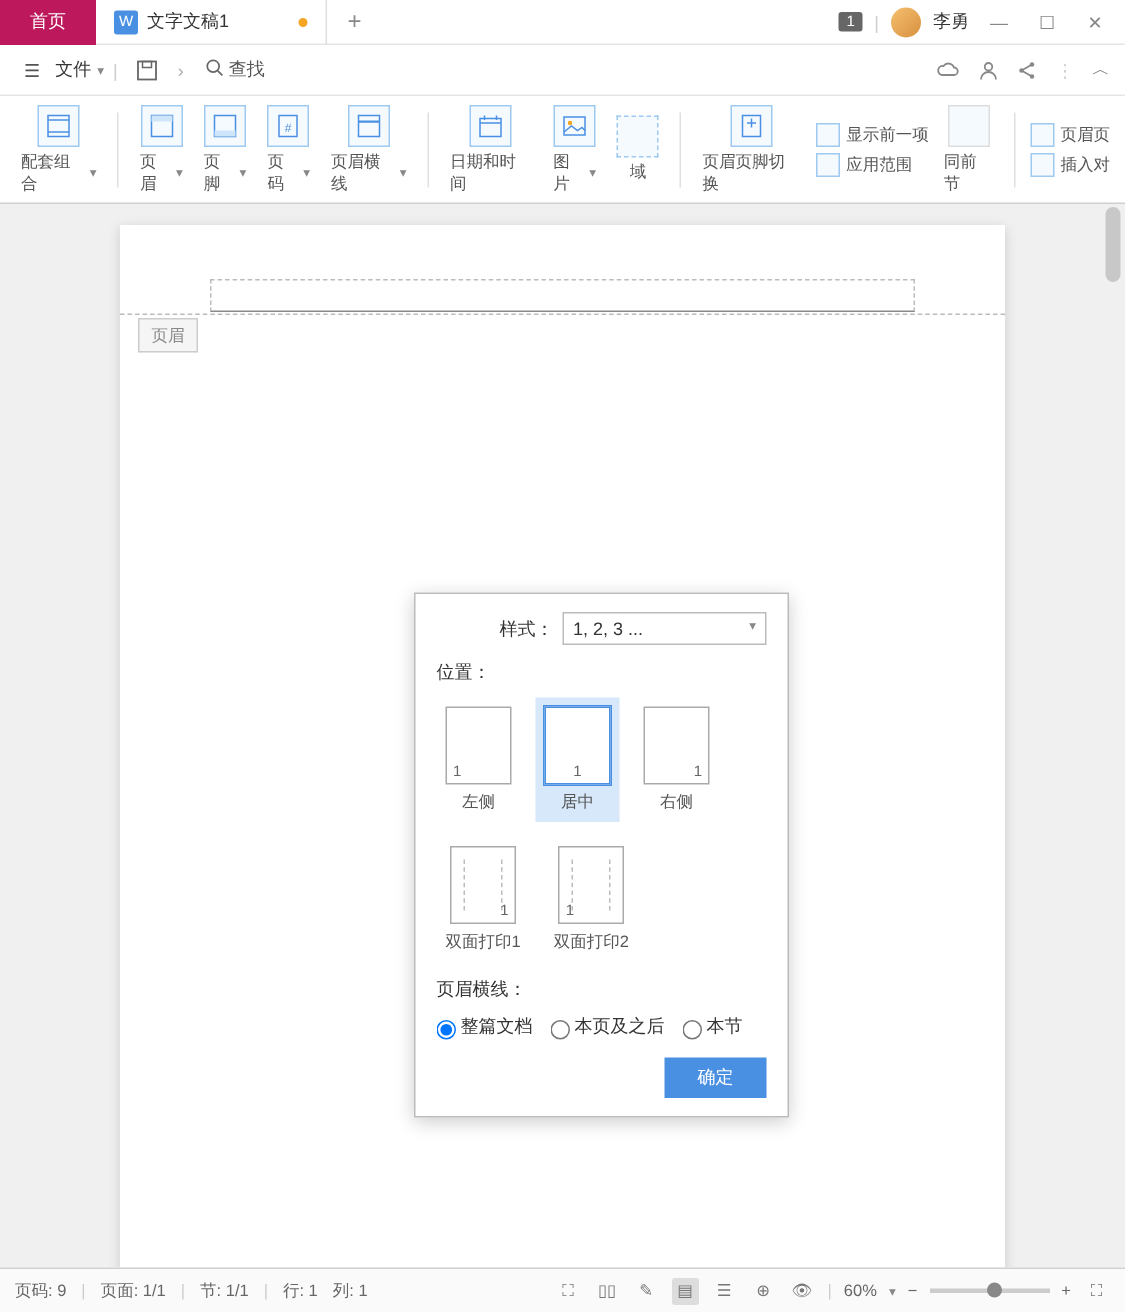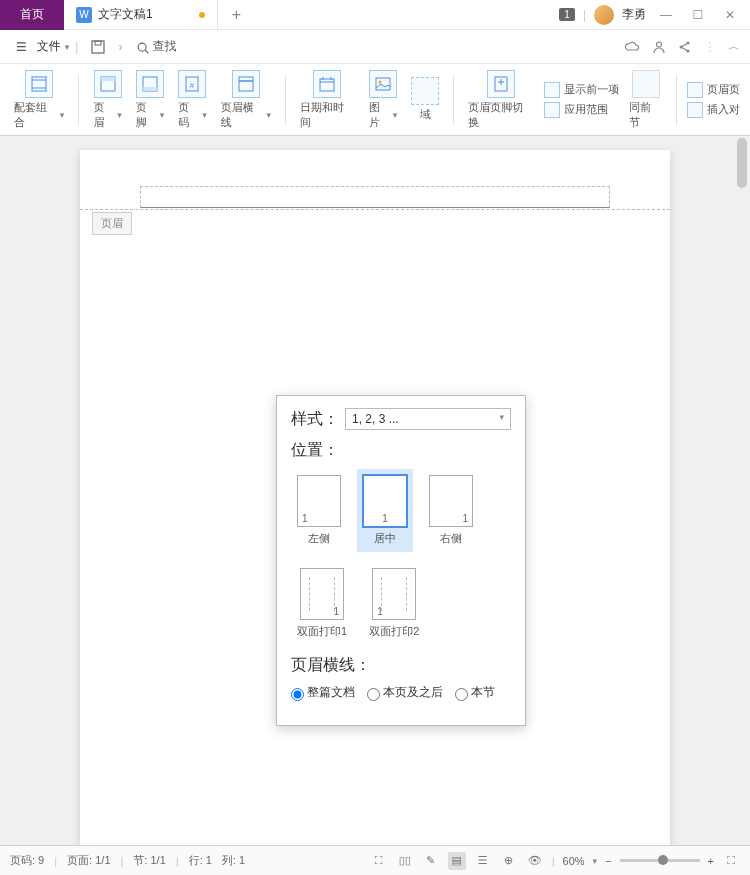--- a/index.html
+++ b/index.html
@@ -1,53 +1,53 @@
 <!DOCTYPE html>
 <html><head>
 <meta charset="utf-8">
 <style>
 * { box-sizing: border-box; margin: 0; padding: 0; }
 body { font-family: "Microsoft YaHei", Arial, sans-serif; font-size: 12px; color: #333; background: #fff; width: 750px; height: 875px; overflow: hidden; position: relative; }
 .titlebar { height: 30px; background: #fff; display: flex; align-items: center; border-bottom: 1px solid #e5e5e5; }
-.tab-home { background: #701a75; color: #fff; padding: 6px 20px; height: 30px; display: flex; align-items: center; }
+.tab-home { background: #be185d; color: #fff; padding: 6px 20px; height: 30px; display: flex; align-items: center; }
 .tab-doc { display: flex; align-items: center; padding: 0 12px; height: 30px; border-right: 1px solid #e0e0e0; gap: 6px; }
 .tab-doc-icon { width: 16px; height: 16px; background: #4a90e2; color: #fff; display: flex; align-items: center; justify-content: center; font-size: 10px; border-radius: 2px; }
 .tab-unsaved { width: 6px; height: 6px; background: #f5a623; border-radius: 50%; margin-left: 40px; }
 .tab-add { padding: 0 14px; color: #888; font-size: 16px; }
 .titlebar-right { margin-left: auto; display: flex; align-items: center; gap: 8px; padding-right: 8px; }
 .window-btn { width: 24px; height: 24px; display: flex; align-items: center; justify-content: center; color: #888; }
 .badge { background: #666; color: #fff; font-size: 10px; padding: 1px 5px; border-radius: 2px; }
 .avatar { width: 20px; height: 20px; border-radius: 50%; background: linear-gradient(135deg,#f5c06e,#d89040); }
 .menubar { height: 34px; display: flex; align-items: center; padding: 0 10px; gap: 4px; border-bottom: 1px solid #e5e5e5; }
 .menu-icon { padding: 4px 6px; color: #555; }
 .menu-sep { color: #ccc; margin: 0 2px; }
 .menu-items { display: flex; }
 .menu-item { padding: 4px 1px; color: #555; white-space: nowrap; font-size: 12px; }
 .menu-item.active { background: #4a90e2; color: #fff; padding: 4px 6px; }
-.menu-search { display: flex; align-items: flex-end; gap: 2px; margin-left: 8px; color: #555; }
+.menu-search { display: flex; align-items: flex-start; gap: 2px; margin-left: 8px; color: #555; }
 .menu-right { margin-left: auto; display: flex; gap: 12px; align-items: center; }
 .toolbar { height: 72px; background: #fff; display: flex; align-items: center; padding: 4px 10px; gap: 6px; border-bottom: 1px solid #d0d0d0; overflow: hidden; }
 .tool-group { display: flex; flex-direction: column; align-items: center; gap: 2px; padding: 0 4px; }
 .tool-icon { width: 28px; height: 28px; border: 1px solid #9ec9f0; background: #f5faff; display: flex; align-items: center; justify-content: center; color: #4a90e2; position: relative; }
 .tool-label { font-size: 11px; color: #555; display: flex; align-items: center; gap: 2px; }
 .tool-sep { width: 1px; height: 50px; background: #e0e0e0; margin: 0 4px; }
 .tool-small { display: flex; flex-direction: column; gap: 4px; }
 .tool-small-row { display: flex; align-items: center; gap: 4px; font-size: 11px; color: #555; white-space: nowrap; }
 .tool-small-icon { width: 16px; height: 16px; border: 1px solid #9ec9f0; background: #f5faff; }
 .tool-disabled { color: #bbb; justify-content: center; }
 .workspace { background: #f0f0f0; height: 709px; position: relative; display: flex; justify-content: center; padding-top: 14px; overflow: hidden; }
 .page { width: 590px; height: 780px; background: #fff; box-shadow: 0 2px 8px rgba(0,0,0,0.15); position: relative; }
 .header-zone { position: absolute; top: 36px; left: 60px; right: 60px; height: 22px; border: 1px dashed #bbb; border-bottom: 1px solid #888; }
 .header-label { position: absolute; top: 62px; left: 12px; border: 1px solid #ccc; background: #f5f5f5; padding: 3px 8px; font-size: 11px; color: #888; }
 .page-dashed { position: absolute; top: 59px; left: 0; right: 0; border-top: 1px dashed #bbb; }
 .popup { position: absolute; top: 245px; left: 196px; width: 250px; background: #fff; border: 1px solid #bbb; box-shadow: 0 3px 12px rgba(0,0,0,0.2); padding: 12px 14px; }
 .popup-row { display: flex; align-items: center; gap: 6px; margin-bottom: 10px; }
-.popup-label { font-size: 16px; }
+.popup-label { font-size: 12px; margin-left: 42px; }
 .popup-select { flex: 1; border: 1px solid #bbb; padding: 3px 6px; font-size: 12px; display: flex; justify-content: space-between; align-items: flex-start; }
-.popup-section { font-size: 16px; margin-bottom: 8px; }
+.popup-section { font-size: 12px; margin-bottom: 8px; }
 .pos-grid { display: flex; flex-wrap: wrap; gap: 10px; margin-bottom: 10px; }
 .pos-item { display: flex; flex-direction: column; align-items: center; gap: 4px; padding: 6px; }
 .pos-item.selected { background: #d6e8f9; }
 .pos-box { width: 44px; height: 52px; border: 1px solid #aaa; background: #fff; position: relative; }
 .pos-box.selected { border-color: #4a90e2; box-shadow: 0 0 0 1px #4a90e2; }
 .pos-num { position: absolute; bottom: 2px; font-size: 10px; color: #666; }
 .pos-num.l { left: 4px; } .pos-num.c { left: 50%; transform: translateX(-50%); } .pos-num.r { right: 4px; }
 .pos-dash { position: absolute; top: 8px; bottom: 8px; border-left: 1px dashed #bbb; }
 .pos-dash.l { left: 8px; } .pos-dash.r { right: 8px; }
 .pos-caption { font-size: 11px; color: #555; }
@@ -329,20 +329,23 @@
           </label>
         <label>
             <input type="radio" name="scope" style="">
             <span>本页及之后</span>
           </label>
         <label>
             <input type="radio" name="scope" style="">
             <span>本节</span>
           </label>
       </div>
+      <div class="popup-footer">
+        <button class="btn-ok">确定</button>
+      </div>
     </div>
   </div>
   <div class="vscroll">
     <div class="vscroll-thumb"></div>
   </div>
 </div>
 
 <div class="statusbar">
   <span>页码: 9</span>
     <span class="status-sep">|</span>

